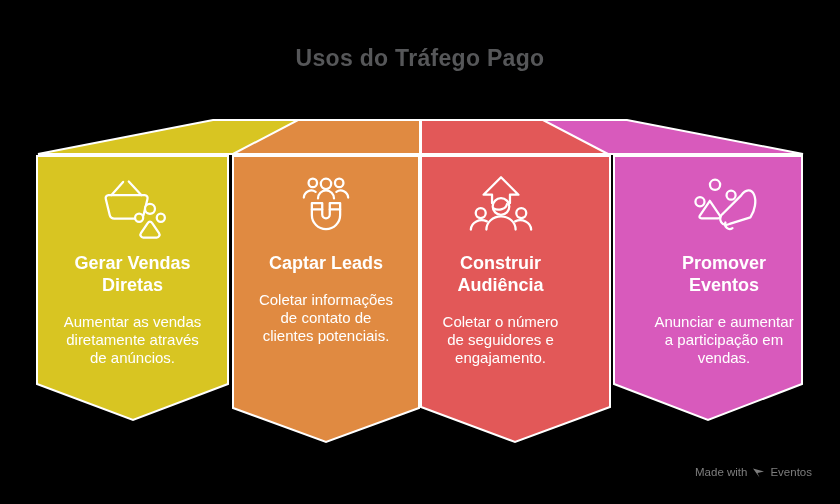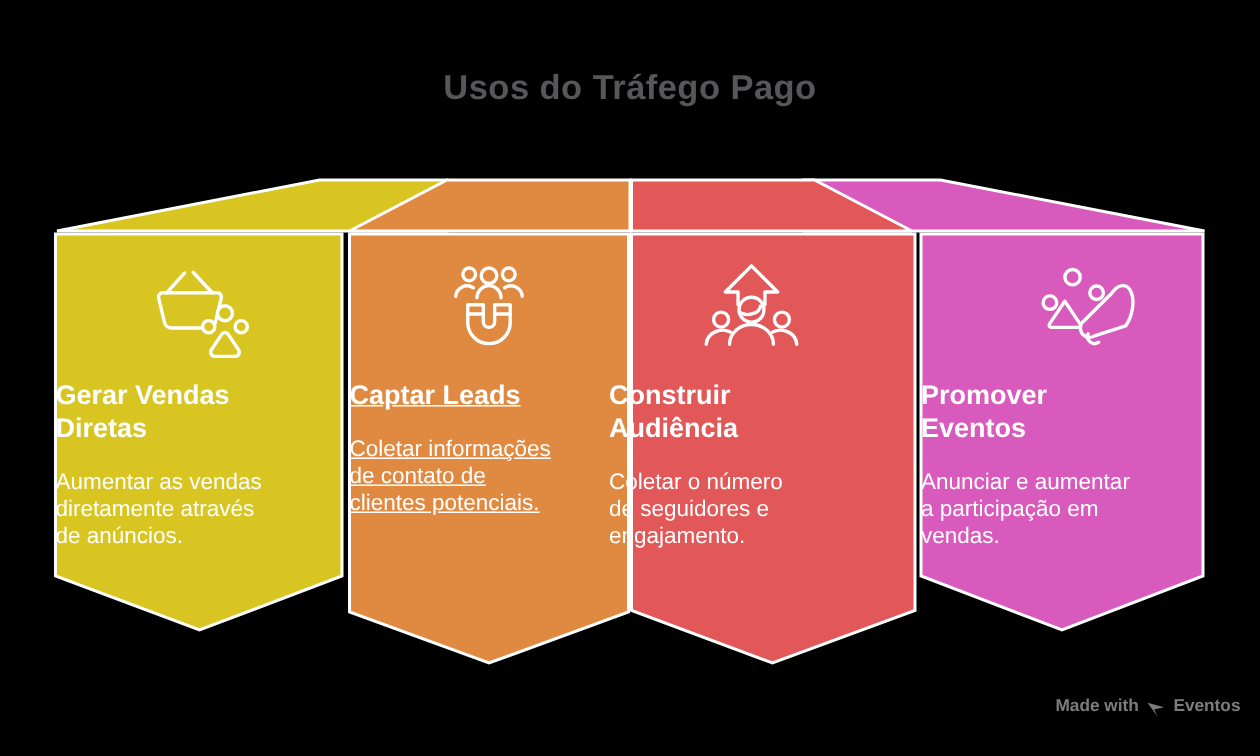--- a/index.html
+++ b/index.html
@@ -6,37 +6,37 @@
   .canvas{
     position:relative;width:840px;height:504px;background:#000;overflow:hidden;
     font-family:"Liberation Sans",sans-serif;
   }
   .main-title{
     position:absolute;top:45px;left:0;width:100%;text-align:center;
     font-size:23px;font-weight:700;color:#565759;letter-spacing:.3px;
   }
   .shapes{position:absolute;top:0;left:0;}
   .card{
-    position:absolute;top:156px;color:#fff;z-index:2;
+    position:absolute;top:156px;text-align:center;color:#fff;z-index:2;
   }
   .card .icon{display:block;margin:17px auto 0;}
   .card .card-title{
     margin-top:13px;font-size:18px;font-weight:700;line-height:22px;
     white-space:pre-line;
   }
   .card .card-desc{
     margin-top:17px;font-size:15px;line-height:18px;white-space:pre-line;
   }
   .card1{left:37px;width:191px;}
-  .card2{left:233px;width:186px;text-decoration:underline;}
+  .card2{left:233px;width:186px;}
   .card3{left:406px;width:189px;}
   .card4{left:614px;width:220px;}
   .footer{
-    position:absolute;top:465px;right:13px;display:flex;align-items:flex-start;gap:5px;
-    font-size:11.5px;color:#7d7d7d;font-weight:700;
+    position:absolute;top:465px;right:28px;display:flex;align-items:flex-end;gap:5px;
+    font-size:11.5px;color:#7d7d7d;font-weight:400;
   }
   .icon *{vector-effect:none;}
 </style>
 </head>
 <body>
 
 <div class="canvas">
 
   <div class="main-title">Usos do Tráfego Pago</div>
 

